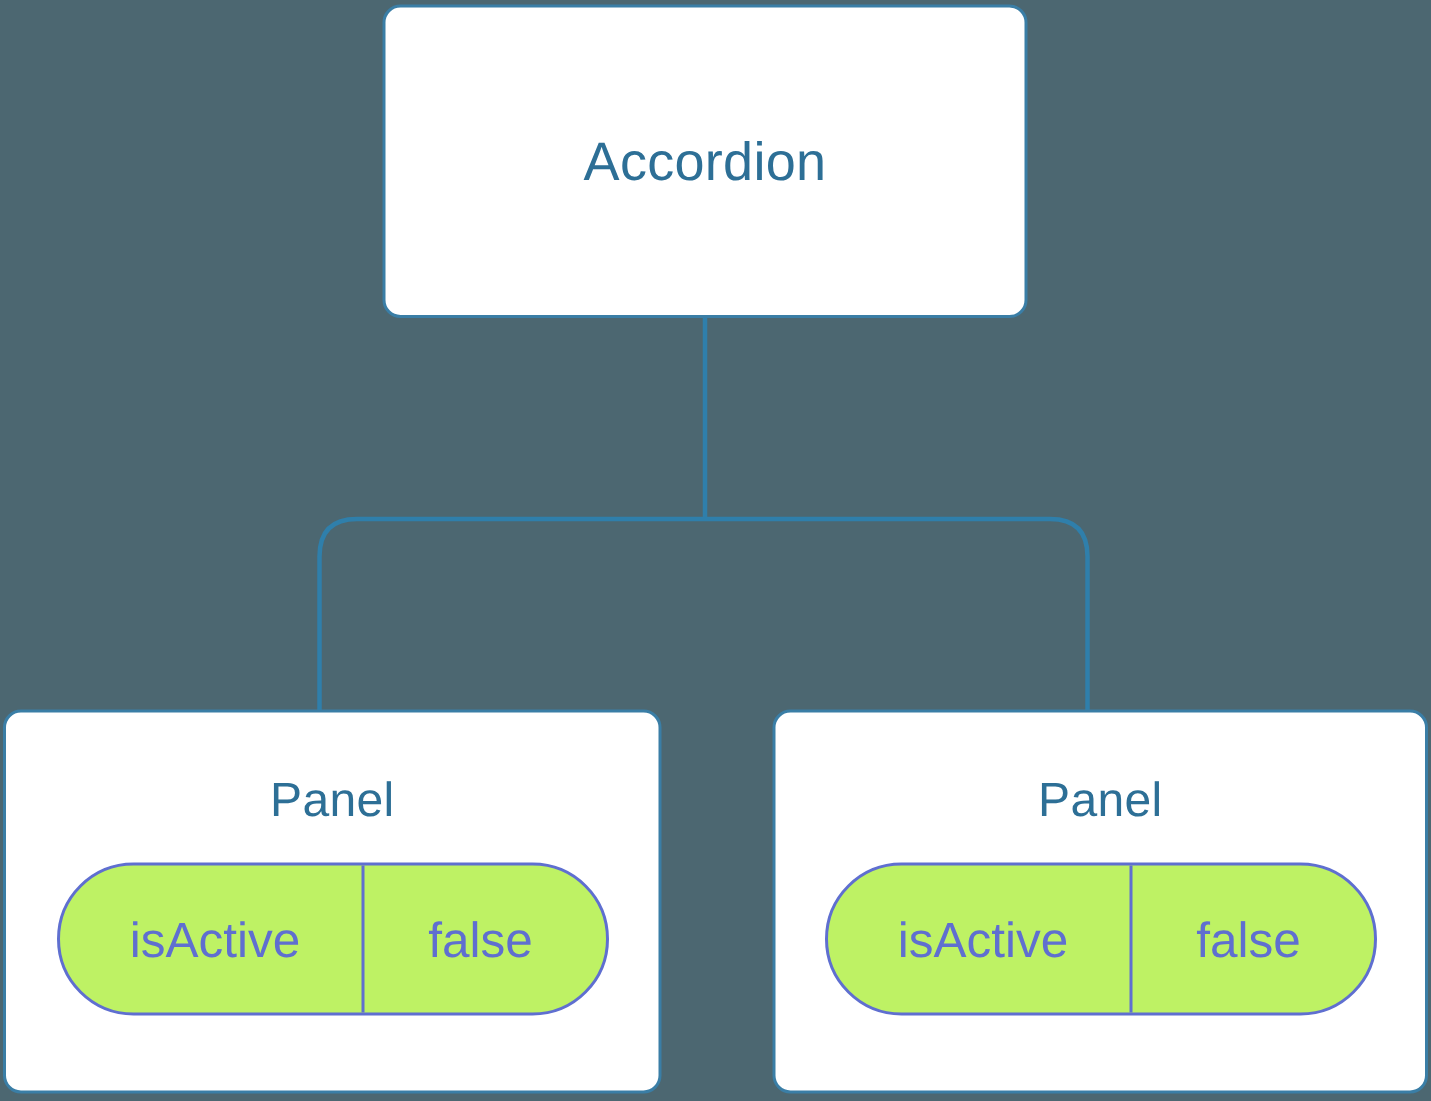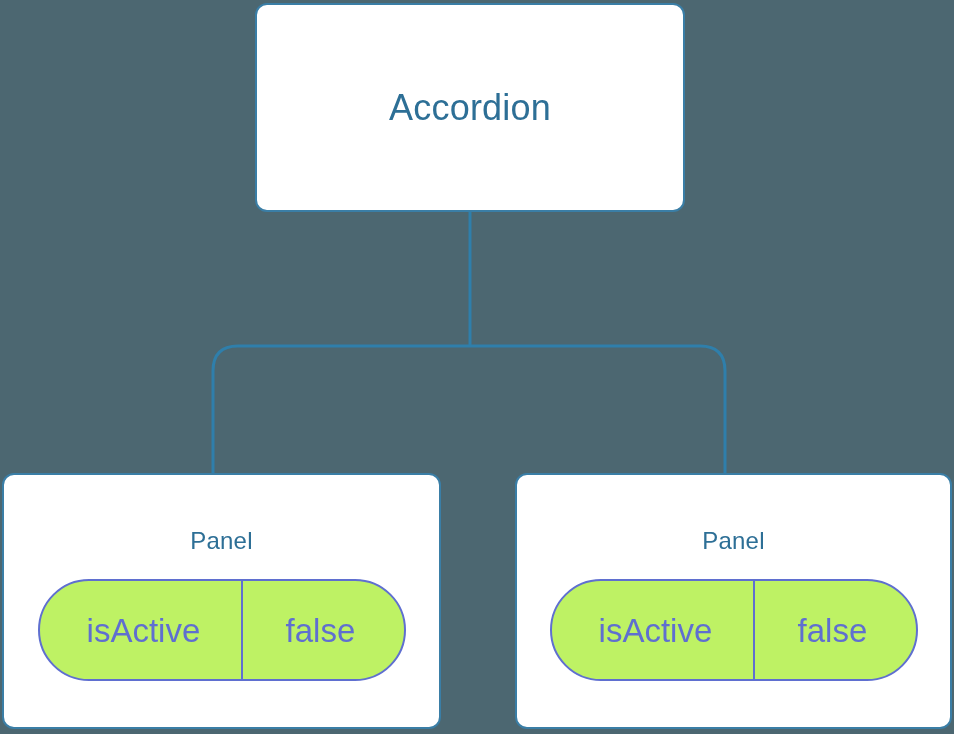--- a/index.html
+++ b/index.html
@@ -60,22 +60,21 @@
   .node-title {
     color: #2d6f96;
     font-size: 36px;
     font-weight: 400;
     line-height: 1;
     letter-spacing: 0.2px;
     white-space: nowrap;
   }
   .node-child-left .node-title,
   .node-child-right .node-title {
-    font-size: 24px;
-    margin-top: 12px;
+    font-size: 32px;
   }
   .prop-pill {
     margin-top: 26px;
     height: 102px;
     display: flex;
     align-items: stretch;
     border: 2px solid #5f6fd0;
     border-radius: 51px;
     box-sizing: border-box;
     background: #bef264;

